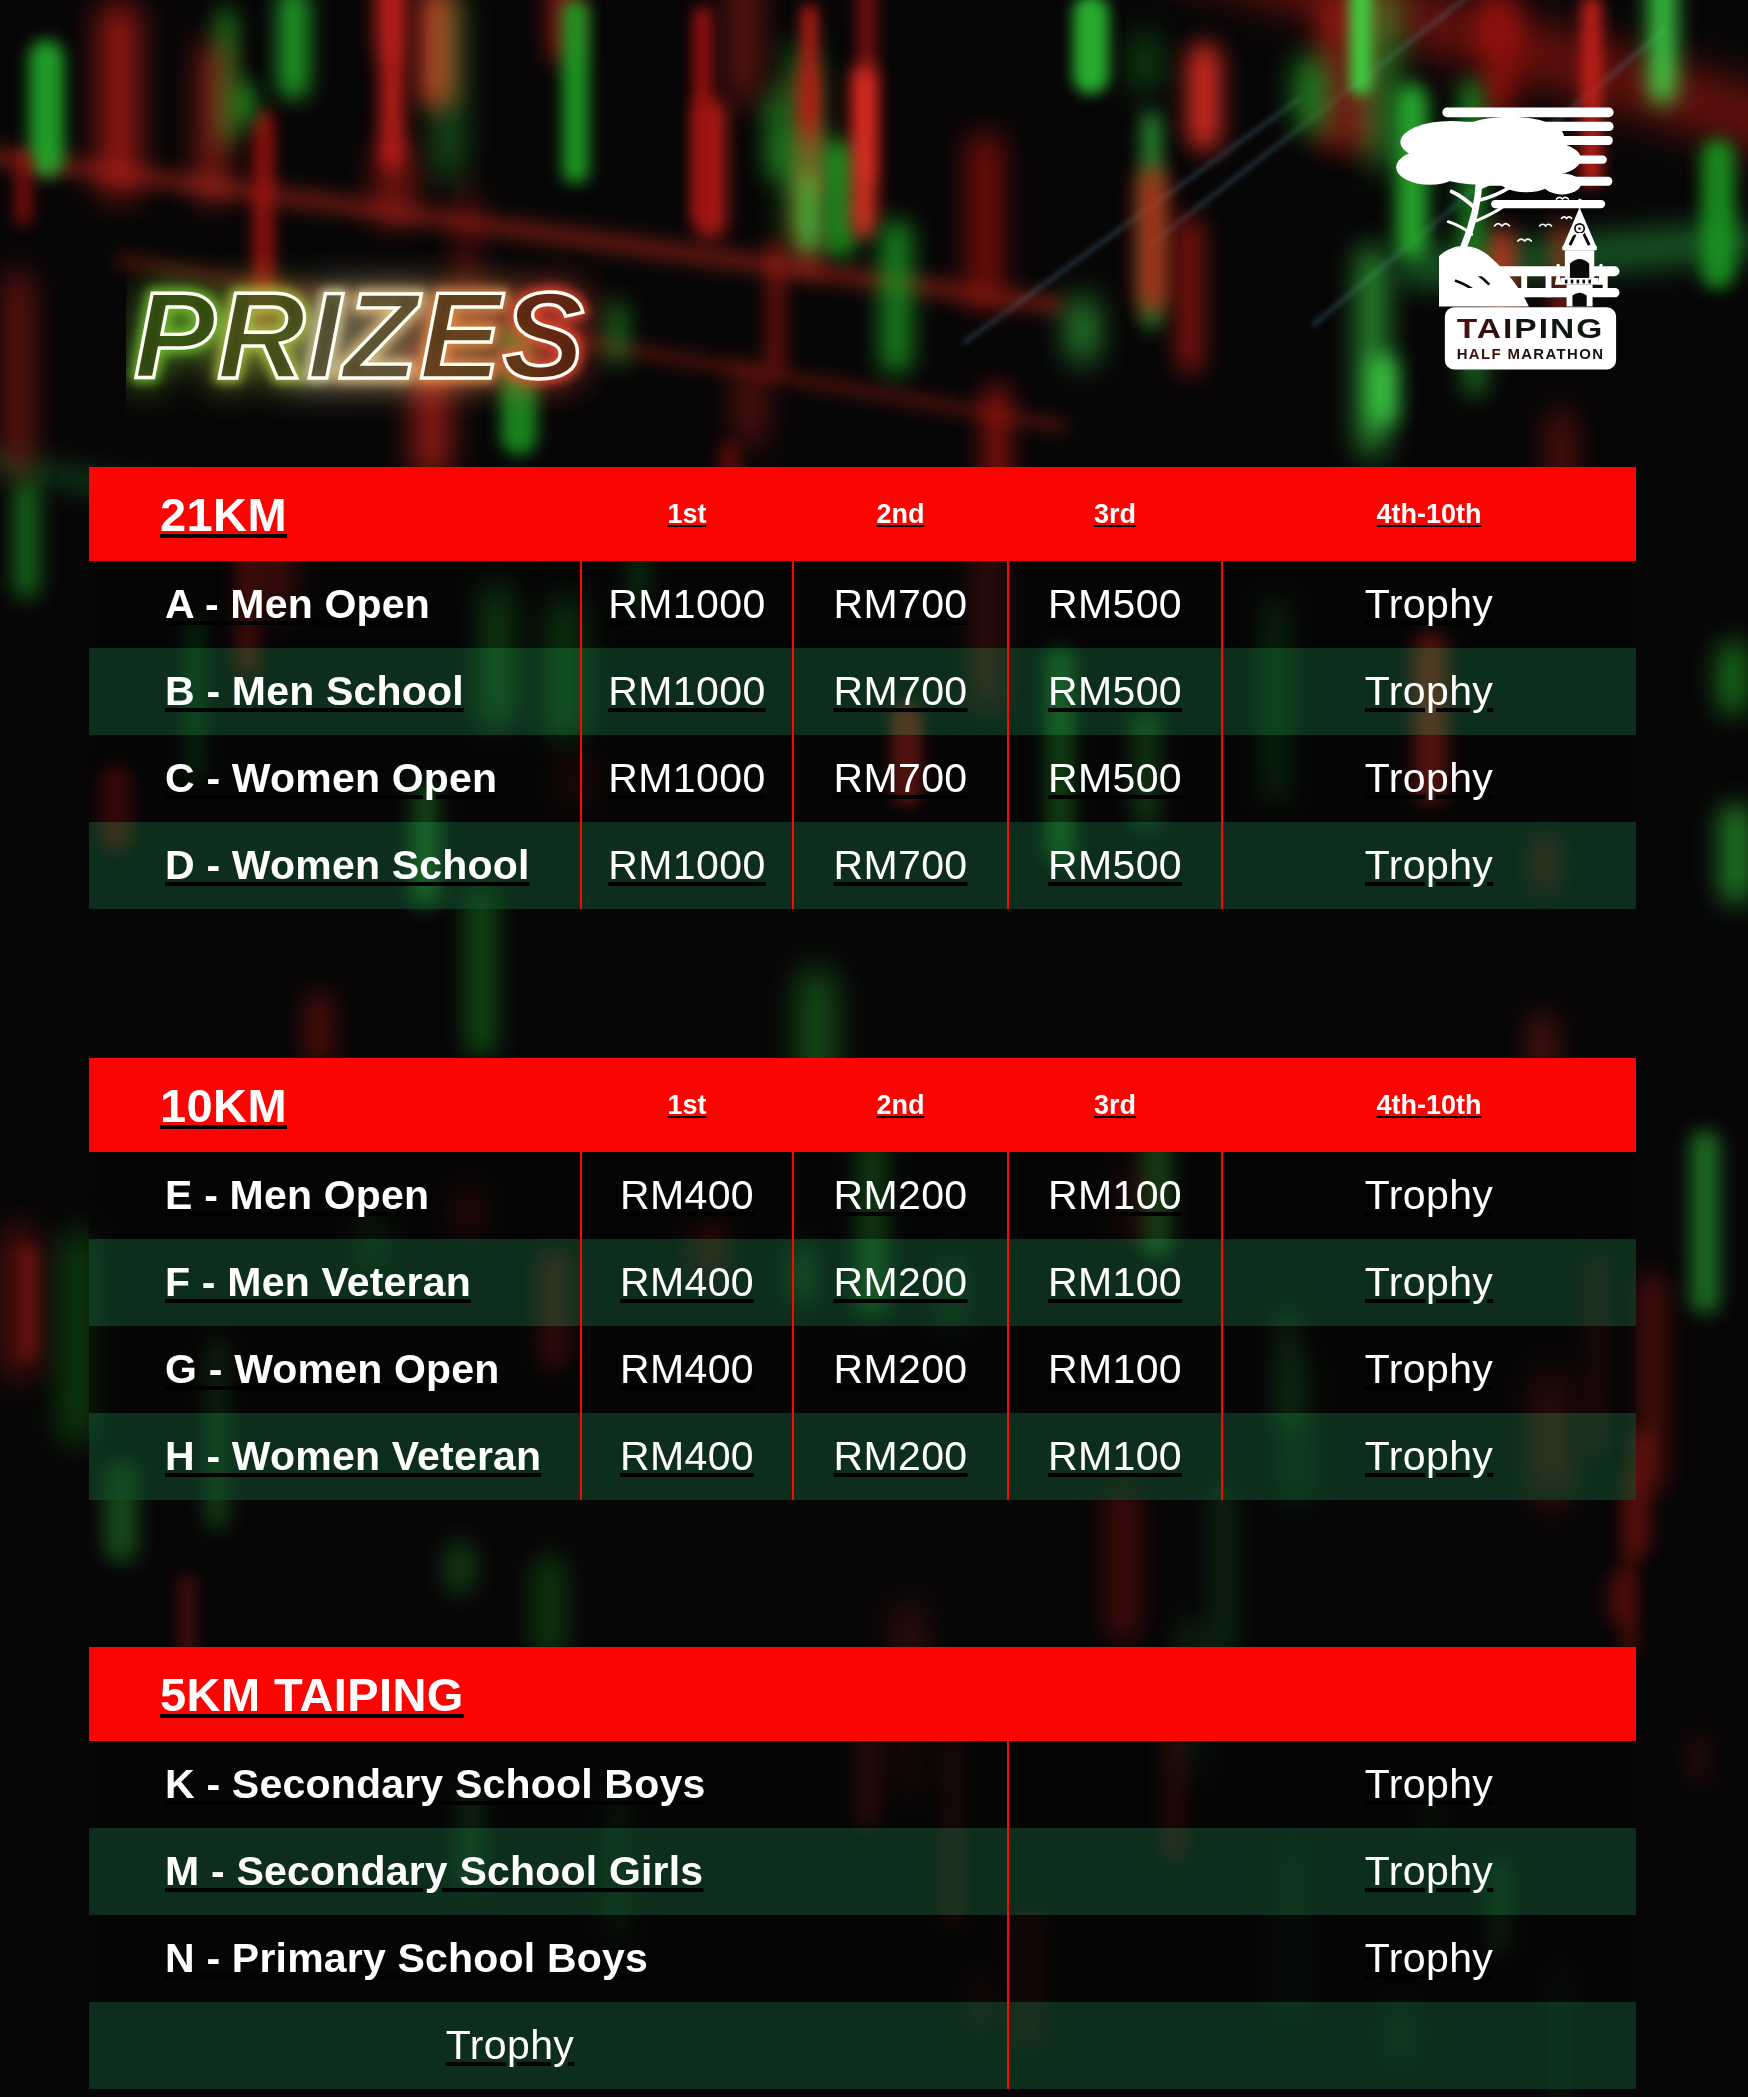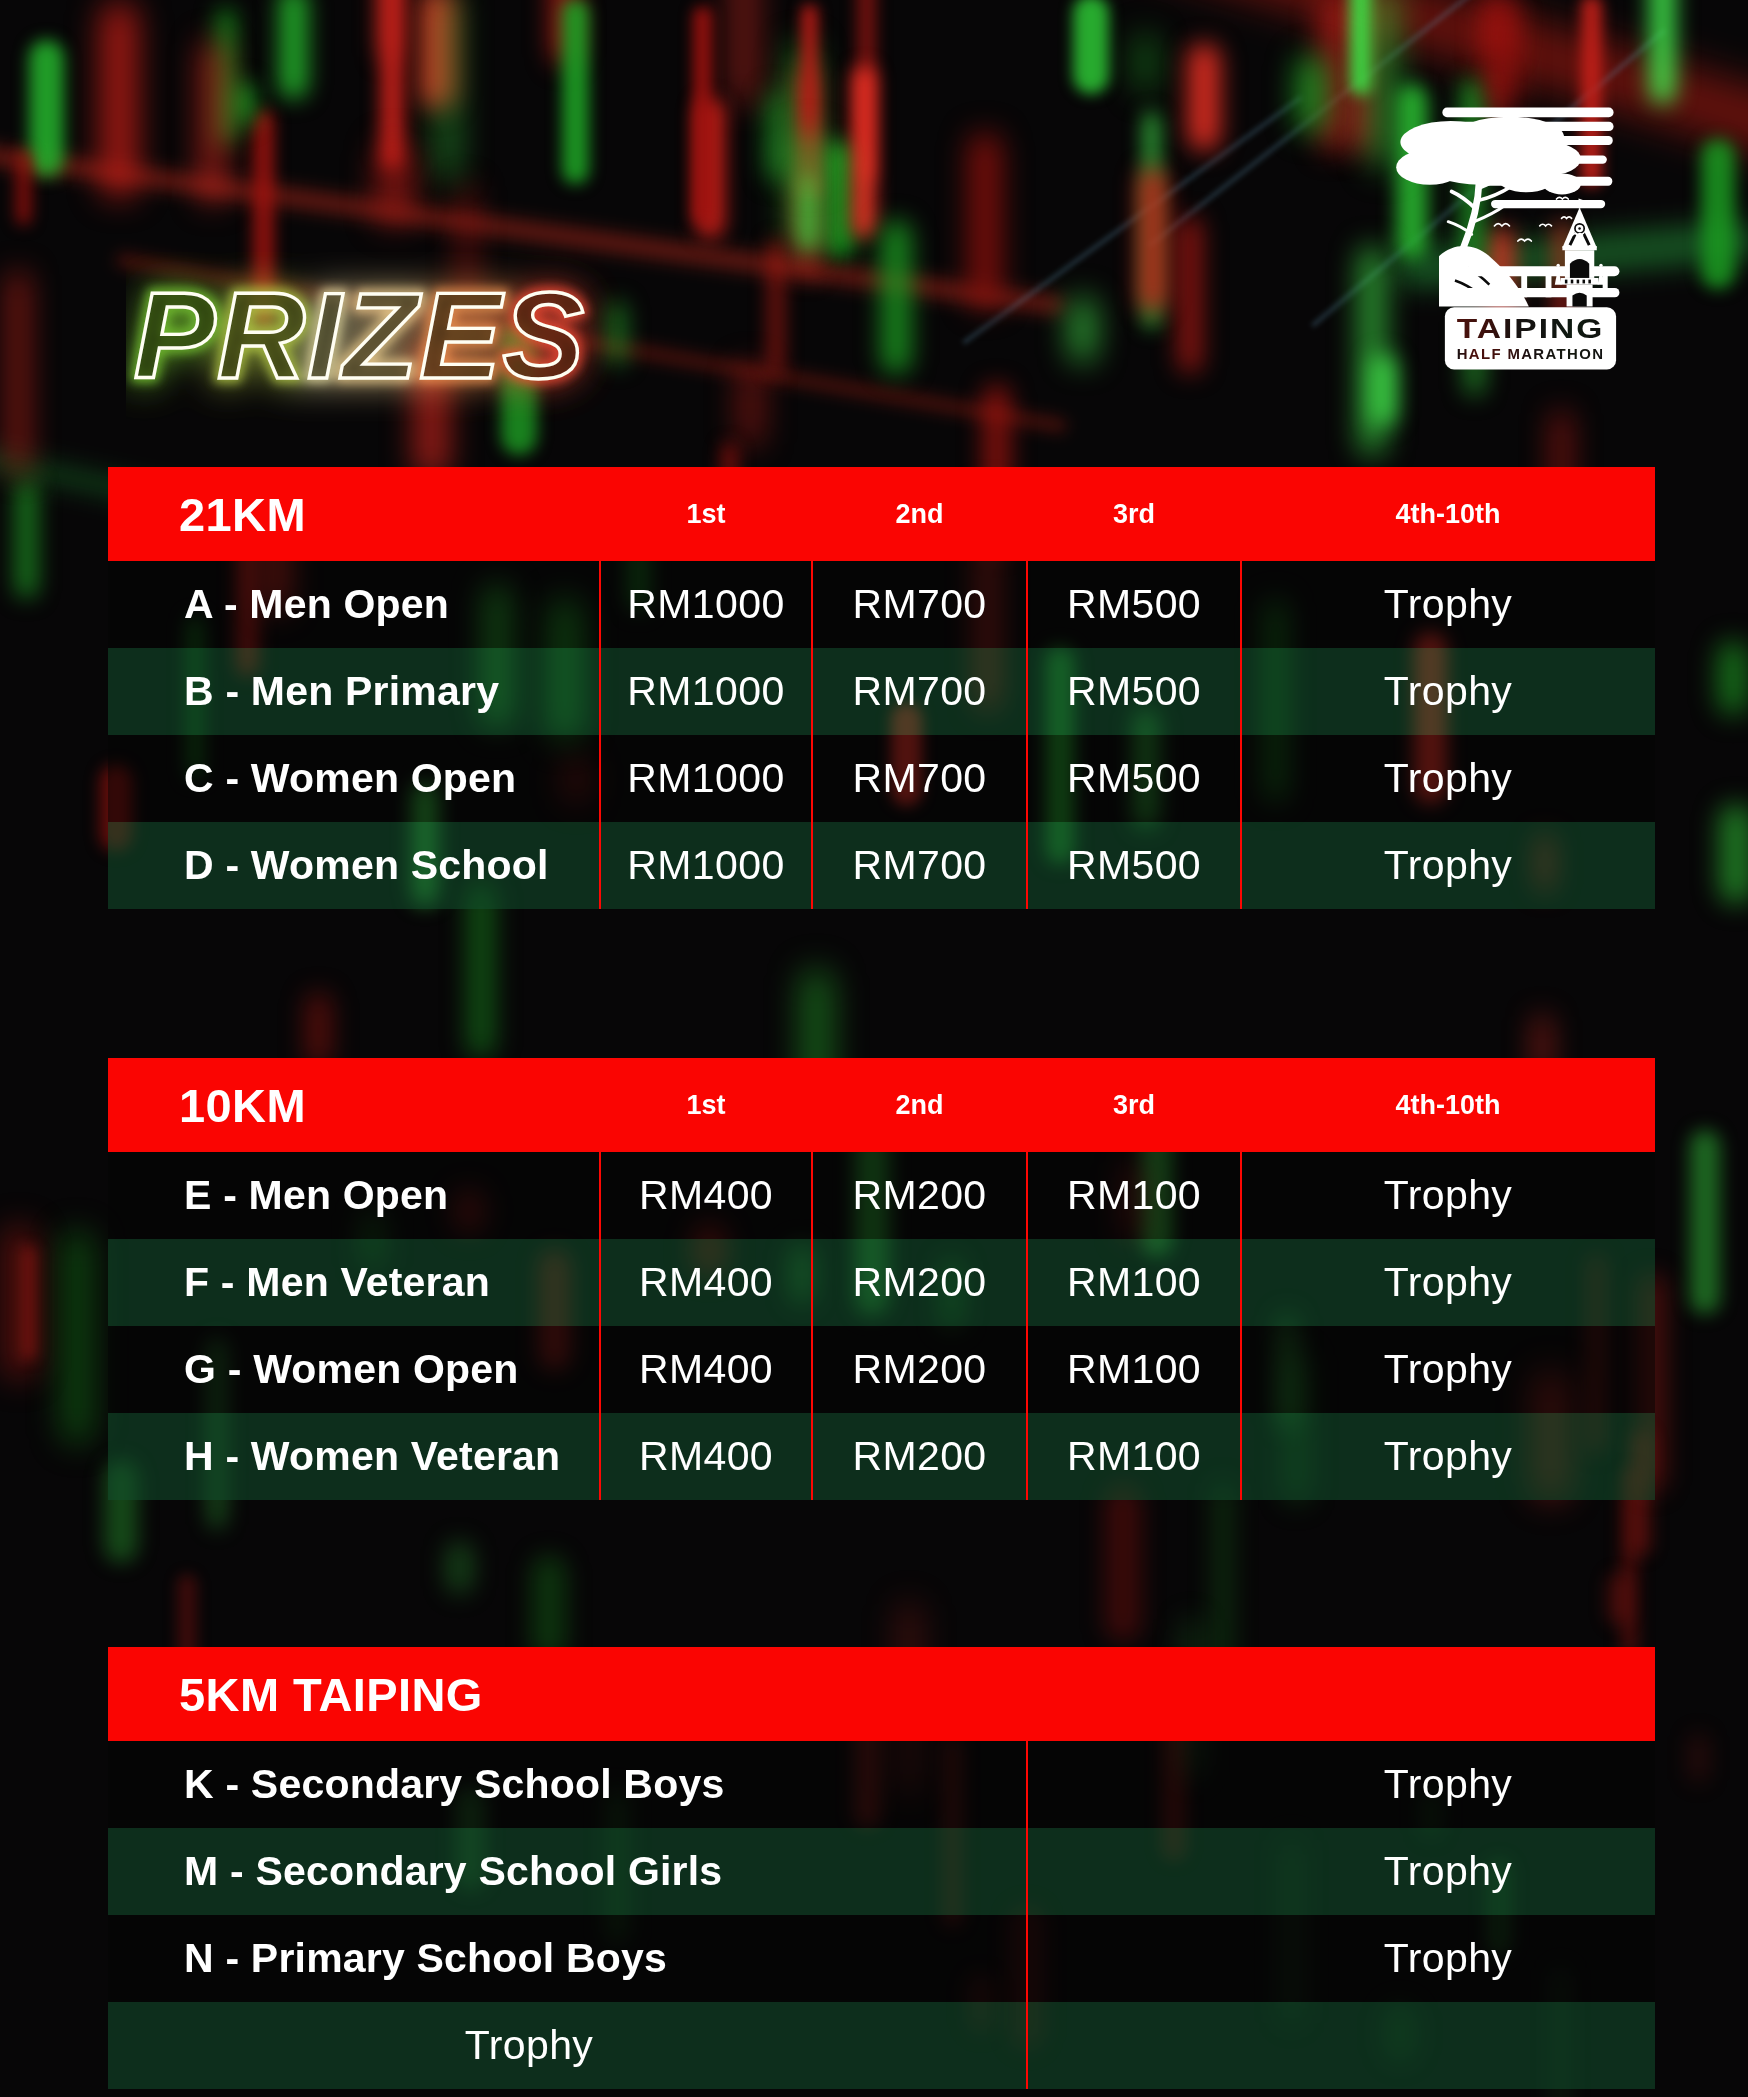--- a/index.html
+++ b/index.html
@@ -24,21 +24,21 @@
 
   .content{position:absolute;inset:0;z-index:2;}
 
   
   #title-svg{position:absolute;left:126px;top:252px;}
 
   
   #logo-svg{position:absolute;left:1392px;top:100px;}
 
   
-  .table{position:absolute;left:108px;width:1547px;}
+  .table{position:absolute;left:89px;width:1547px;text-decoration:underline;}
   .t1{top:467px;} .t2{top:1058px;} .t3{top:1647px;}
   .thead{display:flex;align-items:center;height:94px;background:var(--red,#fa0502);color:#fff;font-weight:700;}
   .th-title{width:492px;box-sizing:border-box;padding-left:71px;font-size:47px;letter-spacing:0.4px;}
   .th-col{font-size:27px;text-align:center;}
   .w2{width:212px;} .w3{width:215px;} .w4{width:214px;} .w5{width:414px;}
   .sp{width:641px;}  
   .sp2{width:214px;}  
   .th-title.wide{flex:0 0 auto;}
   .tbody{position:relative;}
   .row{display:flex;align-items:center;height:87px;color:#fff;}
@@ -330,21 +330,21 @@
       </header>
       <div class="tbody">
         <div class="row dark">
           <div class="cat">A - Men Open</div>
           <div class="val w2">RM1000</div>
           <div class="val w3">RM700</div>
           <div class="val w4">RM500</div>
           <div class="val w5">Trophy</div>
         </div>
         <div class="row green">
-          <div class="cat">B - Men Primary</div>
+          <div class="cat">B - Men School</div>
           <div class="val w2">RM1000</div>
           <div class="val w3">RM700</div>
           <div class="val w4">RM500</div>
           <div class="val w5">Trophy</div>
         </div>
         <div class="row dark">
           <div class="cat">C - Women Open</div>
           <div class="val w2">RM1000</div>
           <div class="val w3">RM700</div>
           <div class="val w4">RM500</div>

